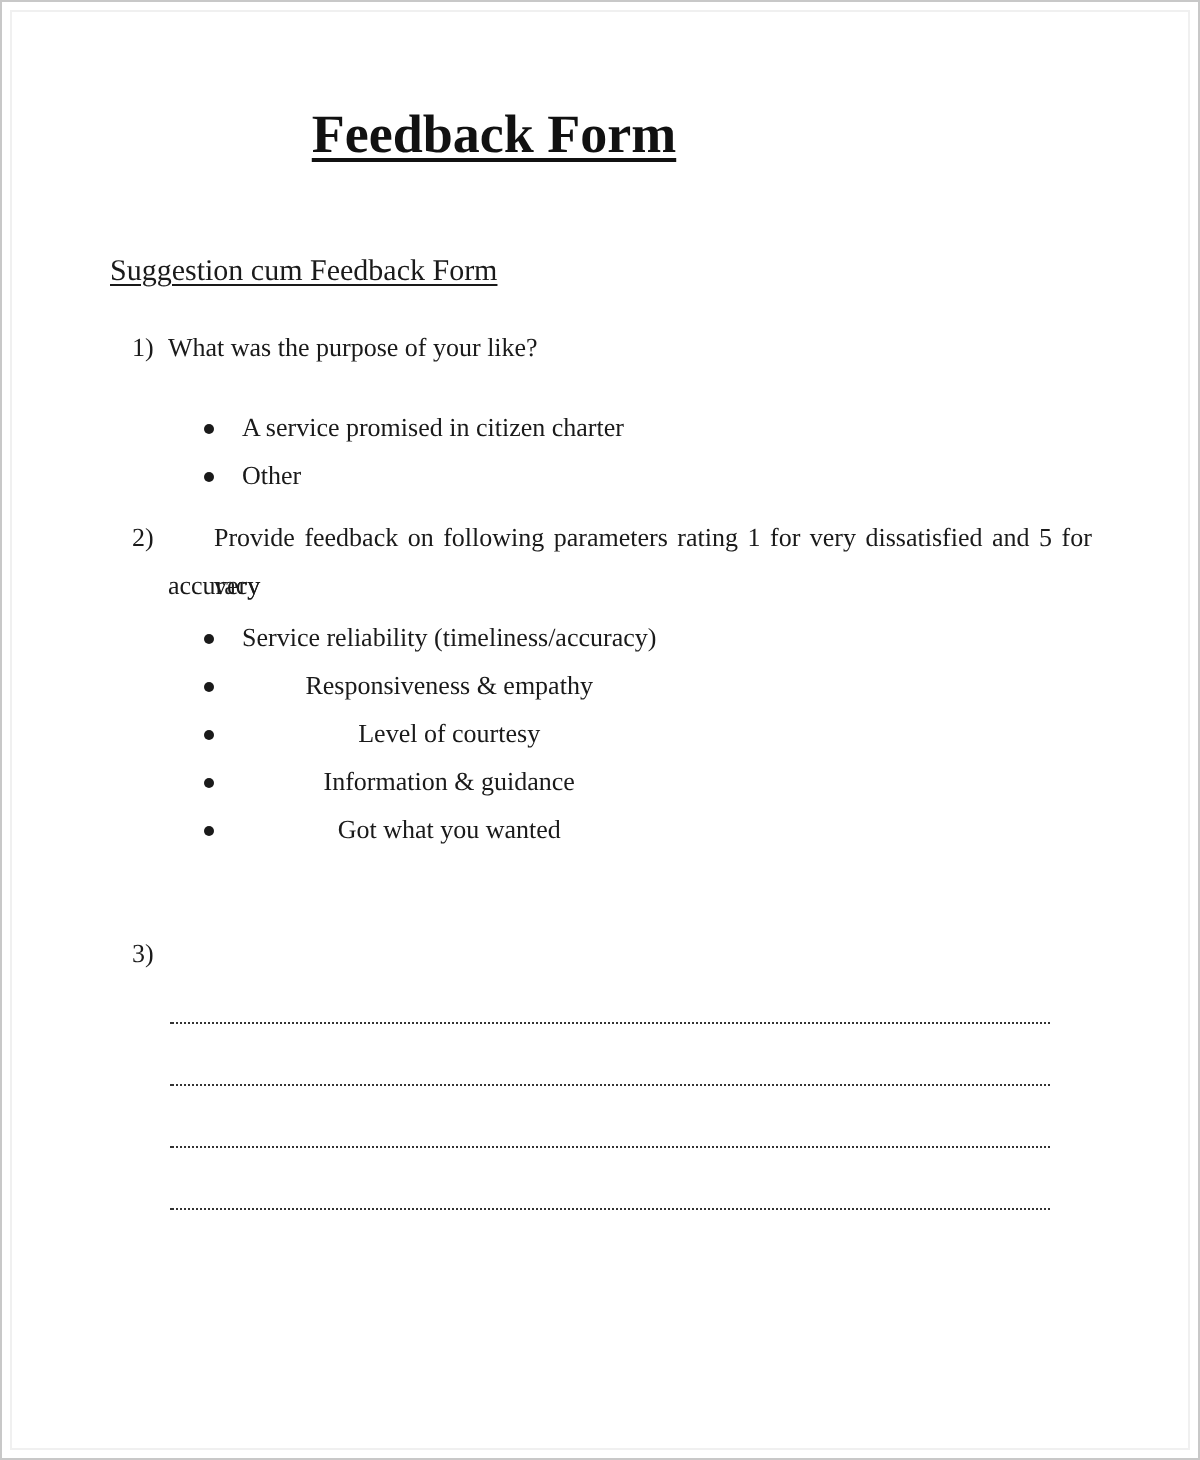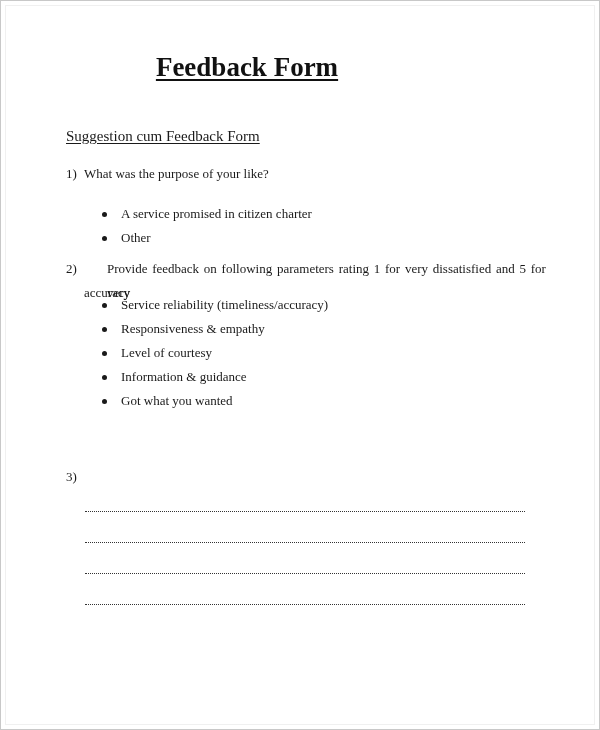--- a/index.html
+++ b/index.html
@@ -14,21 +14,21 @@
     .frame-inner {
       position: absolute; left: 5px; top: 5px; width: 588px; height: 718px;
       border: 1px solid #f0f0f0;
     }
     .title {
       position: absolute; left: 0; width: 494px; top: 52px; text-align: center;
       font-size: 27px; font-weight: bold; text-decoration: underline;
       text-decoration-thickness: 2px; text-underline-offset: 3px; color: #111;
     }
     .subtitle {
-      position: absolute; left: 66px; top: 128px; font-size: 15px;
+      position: absolute; left: 55px; top: 128px; font-size: 15px;
       text-decoration: underline; text-underline-offset: 2px;
     }
     .q { position: absolute; font-size: 13px; line-height: 24px; }
     .q .num { position: absolute; left: 0; top: 0; }
     .q .text { position: absolute; left: 18px; top: 0; }
     .bullets { position: absolute; left: 102px; margin: 0; padding: 0; list-style: none; font-size: 13px; }
     .bullets li { position: relative; height: 24px; line-height: 24px; padding-left: 19px; white-space: nowrap; }
     .bullets li .dot {
       position: absolute; left: 0; top: 10px; width: 5px; height: 5px;
       border-radius: 50%; background: #1a1a1a;
@@ -54,21 +54,21 @@
 <ul class="bullets" style="top:186px;margin-top:16px;">
   <li><span class="dot"></span><span>A service promised in citizen charter</span></li>
   <li><span class="dot"></span><span>Other</span></li>
 </ul>
 
 <div class="q" style="left:66px; top:257px; width:480px; height:48px;">
   <span class="num">2)</span>
   <span class="text" style="word-spacing:1.5px;margin-left:23px;">Provide feedback on following parameters rating 1 for very dissatisfied and 5 for very</span>
   <span class="text" style="top:24px;">accuracy</span>
 </div>
-<ul class="bullets" style="top:293px;">
+<ul class="bullets" style="top:307px;text-align:center;">
   <li><span class="dot"></span><span>Service reliability (timeliness/accuracy)</span></li>
   <li><span class="dot"></span><span>Responsiveness &amp; empathy</span></li>
   <li><span class="dot"></span><span>Level of courtesy</span></li>
   <li><span class="dot"></span><span>Information &amp; guidance</span></li>
   <li><span class="dot"></span><span>Got what you wanted</span></li>
 </ul>
 
 <div class="q" style="left:66px; top:465px; width:480px; height:24px;">
   <span class="num">3)</span>
 </div>

